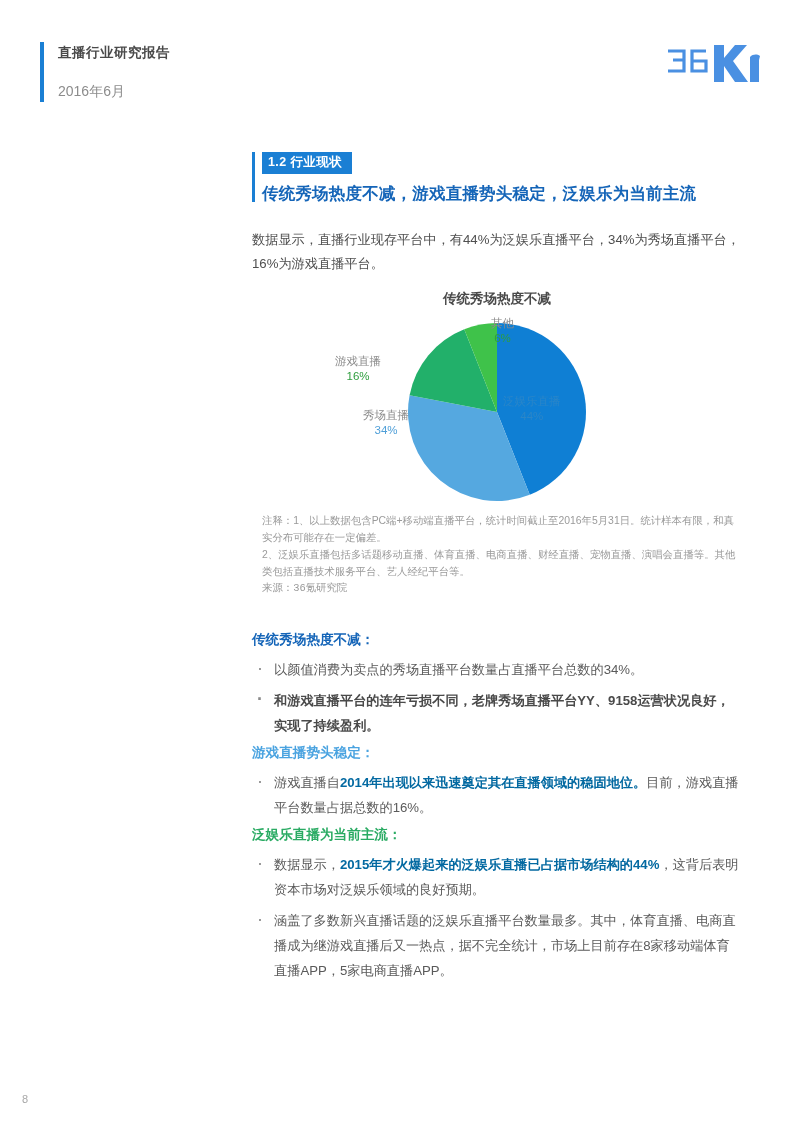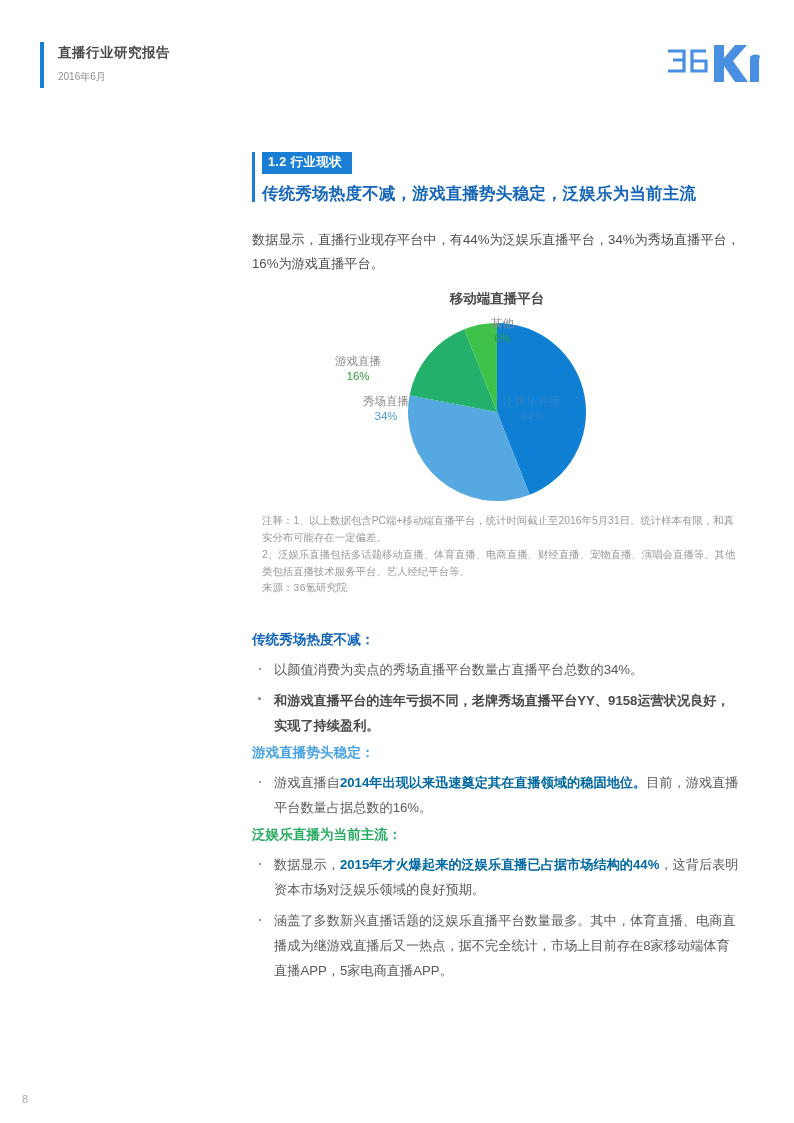--- a/index.html
+++ b/index.html
@@ -32,24 +32,24 @@
   }
   .header-text { display: flex; flex-direction: column; justify-content: flex-start; }
   .header-title {
     font-size: 13.5px;
     font-weight: bold;
     color: #4a4a4a;
     letter-spacing: .5px;
     line-height: 22px;
   }
   .header-sub {
-    font-size: 10px;
+    font-size: 14px;
     color: #8c8c8c;
     line-height: 22px;
-    margin-top: 2px;
+    margin-top: 16px;
   }
 
   
   .logo {
     position: absolute;
     right: 34px;
     top: 40px;
     height: 46px;
     display: flex;
     align-items: center;
@@ -134,21 +134,21 @@
     text-align: center;
     white-space: nowrap;
     pointer-events: none;
   }
   .slice-label .pct { display: block; }
 
   .lbl-other { top: -6px; left: 50%; transform: translateX(-26%); color: #8a8a8a; }
   .lbl-other .pct { color: #2f9e3f; }
   .lbl-game  { top: 32px; left: -72px; color: #8a8a8a; }
   .lbl-game .pct { color: #2f9e3f; }
-  .lbl-show  { top: 72px; left: -44px; color: #8a8a8a; }
+  .lbl-show  { top: 86px; left: -44px; color: #8a8a8a; }
   .lbl-show .pct { color: #4f9fd8; }
   .lbl-pan   { top: 72px; left: 96px; color: #2b86c8; }
   .lbl-pan .pct { color: #2b86c8; }
 
   
   .notes {
     font-size: 10.4px;
     line-height: 17px;
     color: #9a9a9a;
     margin: 2px 0 0 10px;
@@ -229,21 +229,21 @@
 <div class="content">
 
   <div class="section-head">
     <span class="section-badge">1.2 行业现状</span>
     <div class="section-title">传统秀场热度不减，游戏直播势头稳定，泛娱乐为当前主流</div>
   </div>
 
   <p class="lead">数据显示，直播行业现存平台中，有44%为泛娱乐直播平台，34%为秀场直播平台，16%为游戏直播平台。</p>
 
   <div class="chart-block">
-    <div class="chart-title">移动端直播平台</div>
+    <div class="chart-title">传统秀场热度不减</div>
     <div class="chart-area">
       <div class="pie-wrap">
         <svg width="180" height="180" viewBox="0 0 180 180" id="pie-svg" aria-hidden="true">
             <path d="M 90 90 L 90.00 1.00 A 89 89 0 0 1 122.76 172.75 Z" fill="#0f7fd4"></path>
             <path d="M 90 90 L 122.76 172.75 A 89 89 0 0 1 2.58 73.32 Z" fill="#55a8e0"></path>
             <path d="M 90 90 L 2.58 73.32 A 89 89 0 0 1 57.24 7.25 Z" fill="#22b06a"></path>
             <path d="M 90 90 L 57.24 7.25 A 89 89 0 0 1 90.00 1.00 Z" fill="#3fc24a"></path>
           </svg>
 
         <div class="slice-label lbl-other">

